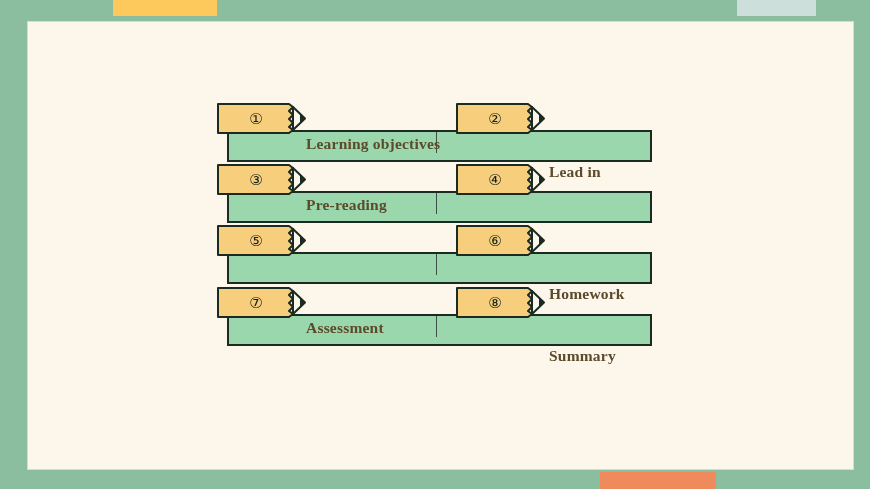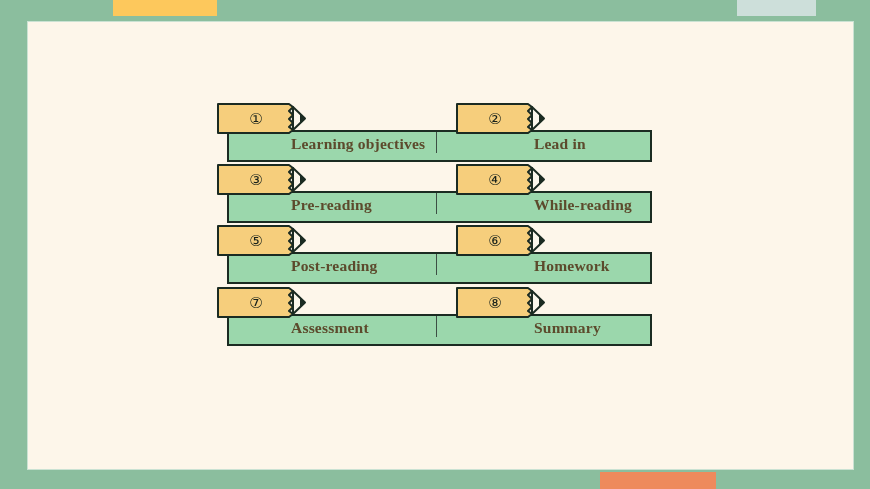--- a/index.html
+++ b/index.html
@@ -103,22 +103,22 @@
     position: absolute;
     top: 31px;
     font-family: "Liberation Serif", serif;
     font-weight: bold;
     font-size: 15.5px;
     color: #5C4A2C;
     letter-spacing: 0.2px;
     white-space: nowrap;
     line-height: 20px;
   }
-  .label-a { left: 102px; }
-  .label-b { left: 345px; }
+  .label-a { left: 117px; }
+  .label-b { left: 360px; margin-top: 28px; }
 
   
   .pencil {
     position: absolute;
     top: 0;
     height: 31px;
     width: 100px;
   }
   .pencil-left  { left: 28px; }
   .pencil-right { left: 267px; }
@@ -184,21 +184,20 @@
           </svg>
           <div class="pencil-number">②</div>
         </div>
       </div>
 
       <div class="row row-1">
         <div class="bar"></div>
         <div class="bar-tick"></div>
 
         <div class="stage-label label-a">Pre-reading</div>
-        <div class="stage-label label-b">While-reading</div>
 
         <div class="pencil pencil-left">
           <svg viewBox="0 0 100 31" xmlns="http://www.w3.org/2000/svg">
             <path d="M1,1 H72 L76,4 L72,8 L76,12 L72,16 L76,20 L72,24 L76,27 L72,30 H1 Z" fill="#F6CE7C" stroke="#1B2B22" stroke-width="2" stroke-linejoin="round"></path>
             <path d="M76,4 L76,27 L88,15.5 Z" fill="#FBF7EC" stroke="#1B2B22" stroke-width="2" stroke-linejoin="round"></path>
             <path d="M83,10 L88,15.5 L83,21 Z" fill="#1B2B22"></path>
           </svg>
           <div class="pencil-number">③</div>
         </div>
 
@@ -209,21 +208,20 @@
             <path d="M83,10 L88,15.5 L83,21 Z" fill="#1B2B22"></path>
           </svg>
           <div class="pencil-number">④</div>
         </div>
       </div>
 
       <div class="row row-2">
         <div class="bar"></div>
         <div class="bar-tick"></div>
 
-        <div class="stage-label label-a">Post-reading</div>
         <div class="stage-label label-b">Homework</div>
 
         <div class="pencil pencil-left">
           <svg viewBox="0 0 100 31" xmlns="http://www.w3.org/2000/svg">
             <path d="M1,1 H72 L76,4 L72,8 L76,12 L72,16 L76,20 L72,24 L76,27 L72,30 H1 Z" fill="#F6CE7C" stroke="#1B2B22" stroke-width="2" stroke-linejoin="round"></path>
             <path d="M76,4 L76,27 L88,15.5 Z" fill="#FBF7EC" stroke="#1B2B22" stroke-width="2" stroke-linejoin="round"></path>
             <path d="M83,10 L88,15.5 L83,21 Z" fill="#1B2B22"></path>
           </svg>
           <div class="pencil-number">⑤</div>
         </div>

